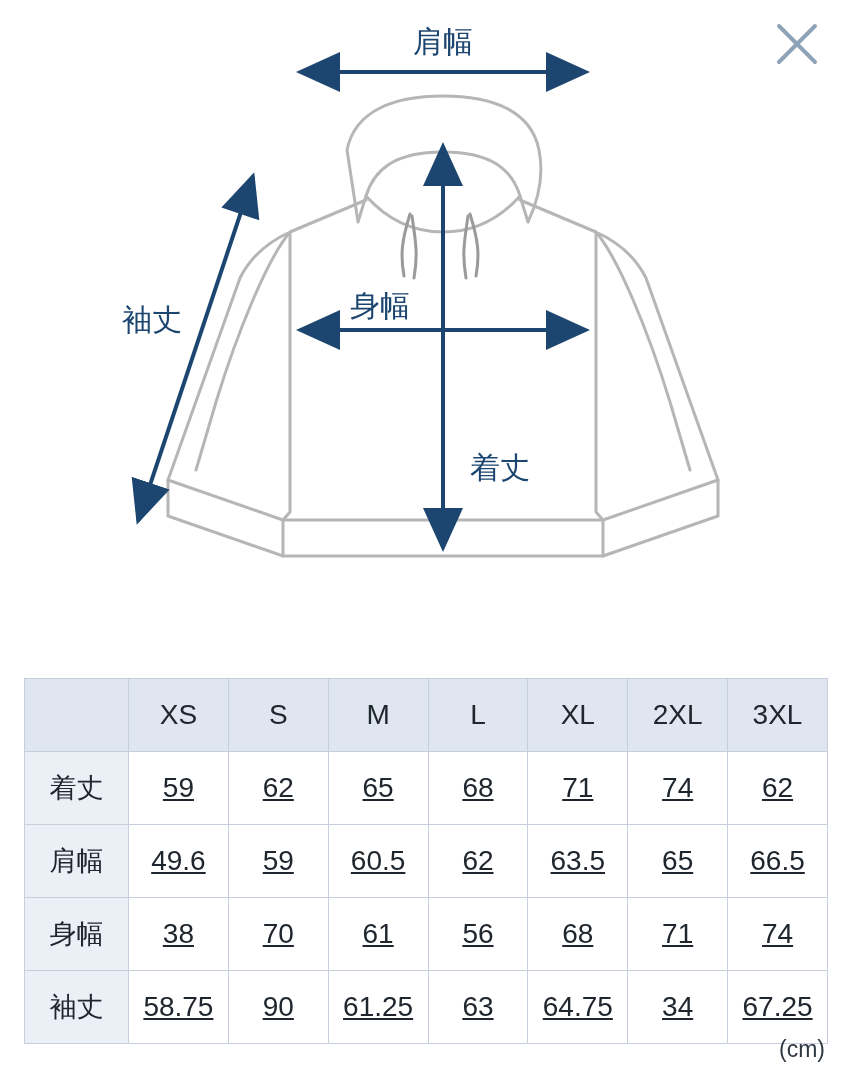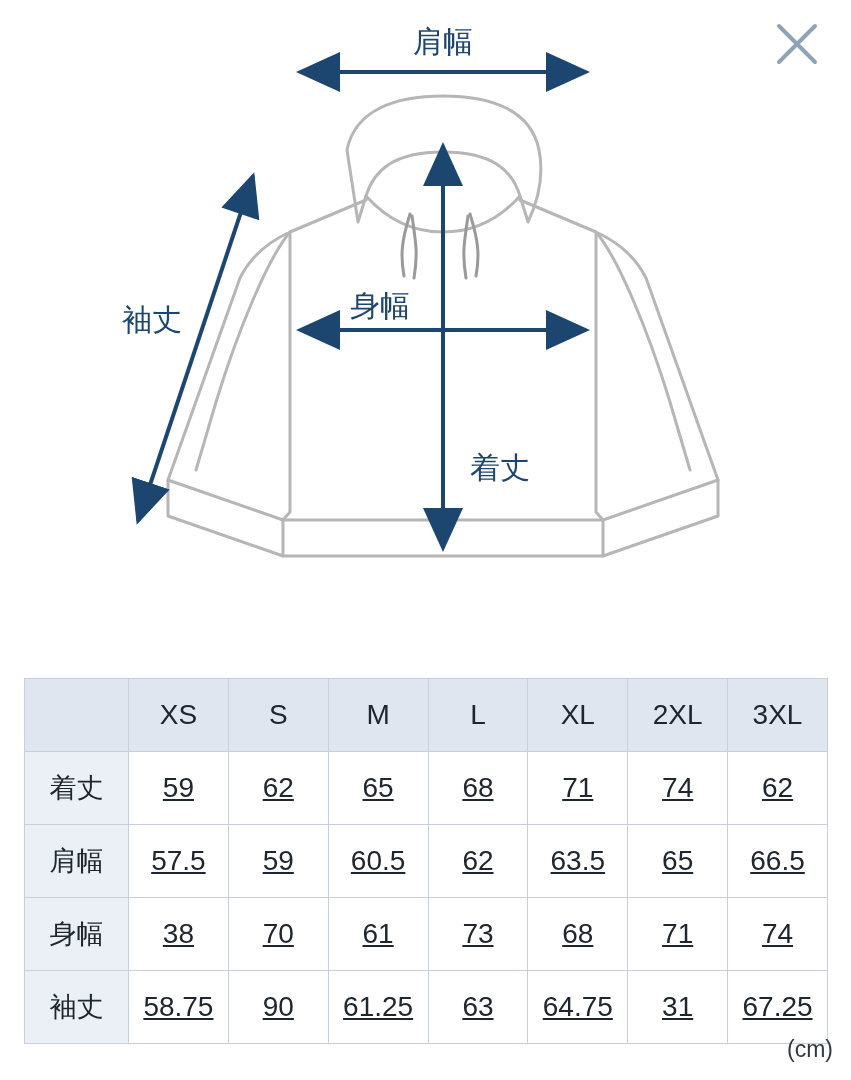--- a/index.html
+++ b/index.html
@@ -90,21 +90,21 @@
   table.size-table tbody td {
     background: #ffffff;
     text-decoration: underline;
   }
   col.label-col { width: 104px; }
 
   
   .unit {
     position: absolute;
     top: 1036px;
-    right: 18px;
+    right: 26px;
     font-size: 23px;
     color: #303842;
     font-family: "Liberation Sans", sans-serif;
   }
 
   .dim-label {
     font-family: "Liberation Sans", sans-serif;
     font-size: 30px;
     fill: #1c4670;
   }
@@ -214,46 +214,46 @@
           <td>59</td>
           <td>62</td>
           <td>65</td>
           <td>68</td>
           <td>71</td>
           <td>74</td>
           <td>62</td>
         </tr>
         <tr>
           <th>肩幅</th>
-          <td>57.5</td>
+          <td>49.6</td>
           <td>59</td>
           <td>60.5</td>
           <td>62</td>
           <td>63.5</td>
           <td>65</td>
           <td>66.5</td>
         </tr>
         <tr>
           <th>身幅</th>
           <td>38</td>
           <td>70</td>
           <td>61</td>
-          <td>73</td>
+          <td>56</td>
           <td>68</td>
           <td>71</td>
           <td>74</td>
         </tr>
         <tr>
           <th>袖丈</th>
           <td>58.75</td>
           <td>90</td>
           <td>61.25</td>
           <td>63</td>
           <td>64.75</td>
-          <td>31</td>
+          <td>34</td>
           <td>67.25</td>
         </tr>
       </tbody>
     </table>
   </div>
 
   <div class="unit">(cm)</div>
 
 </div>
 

